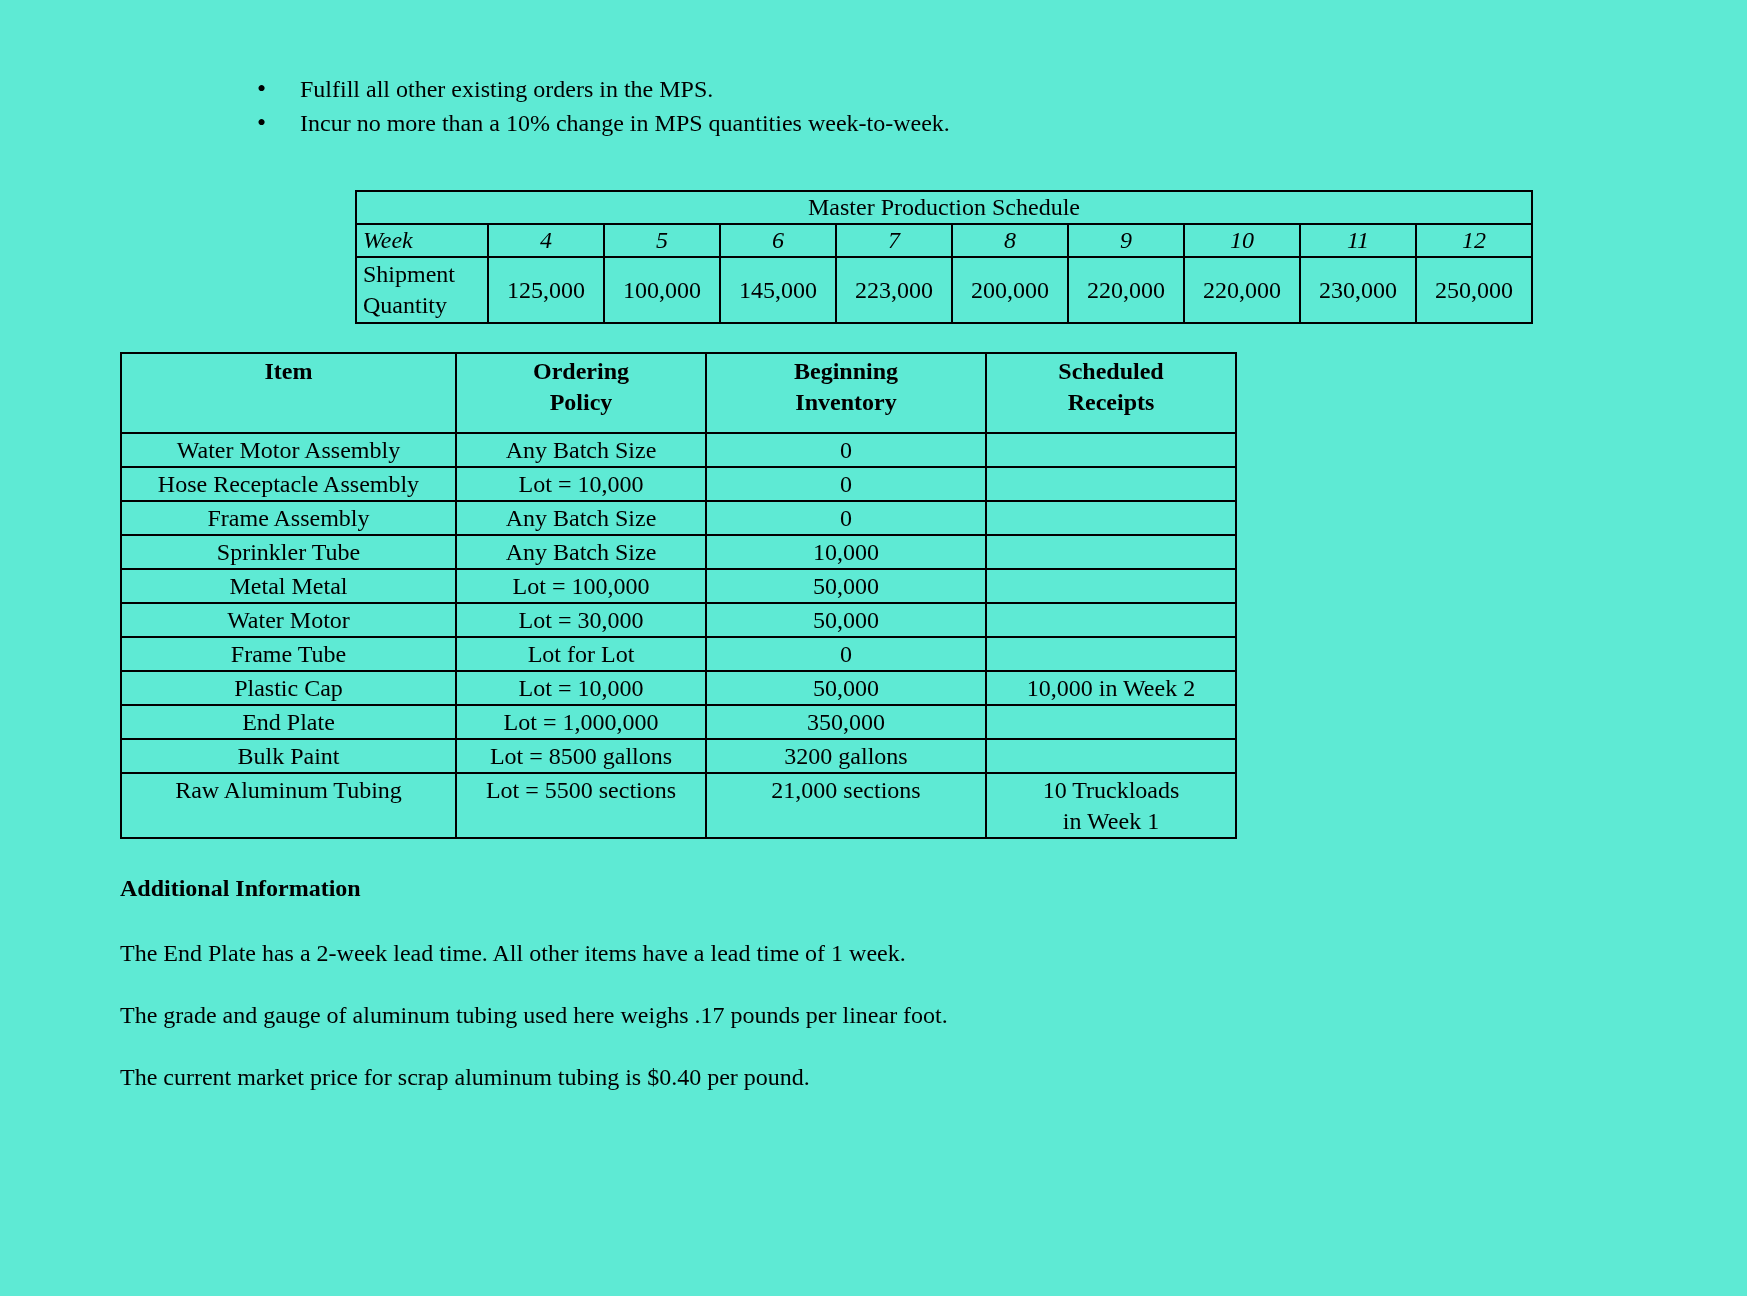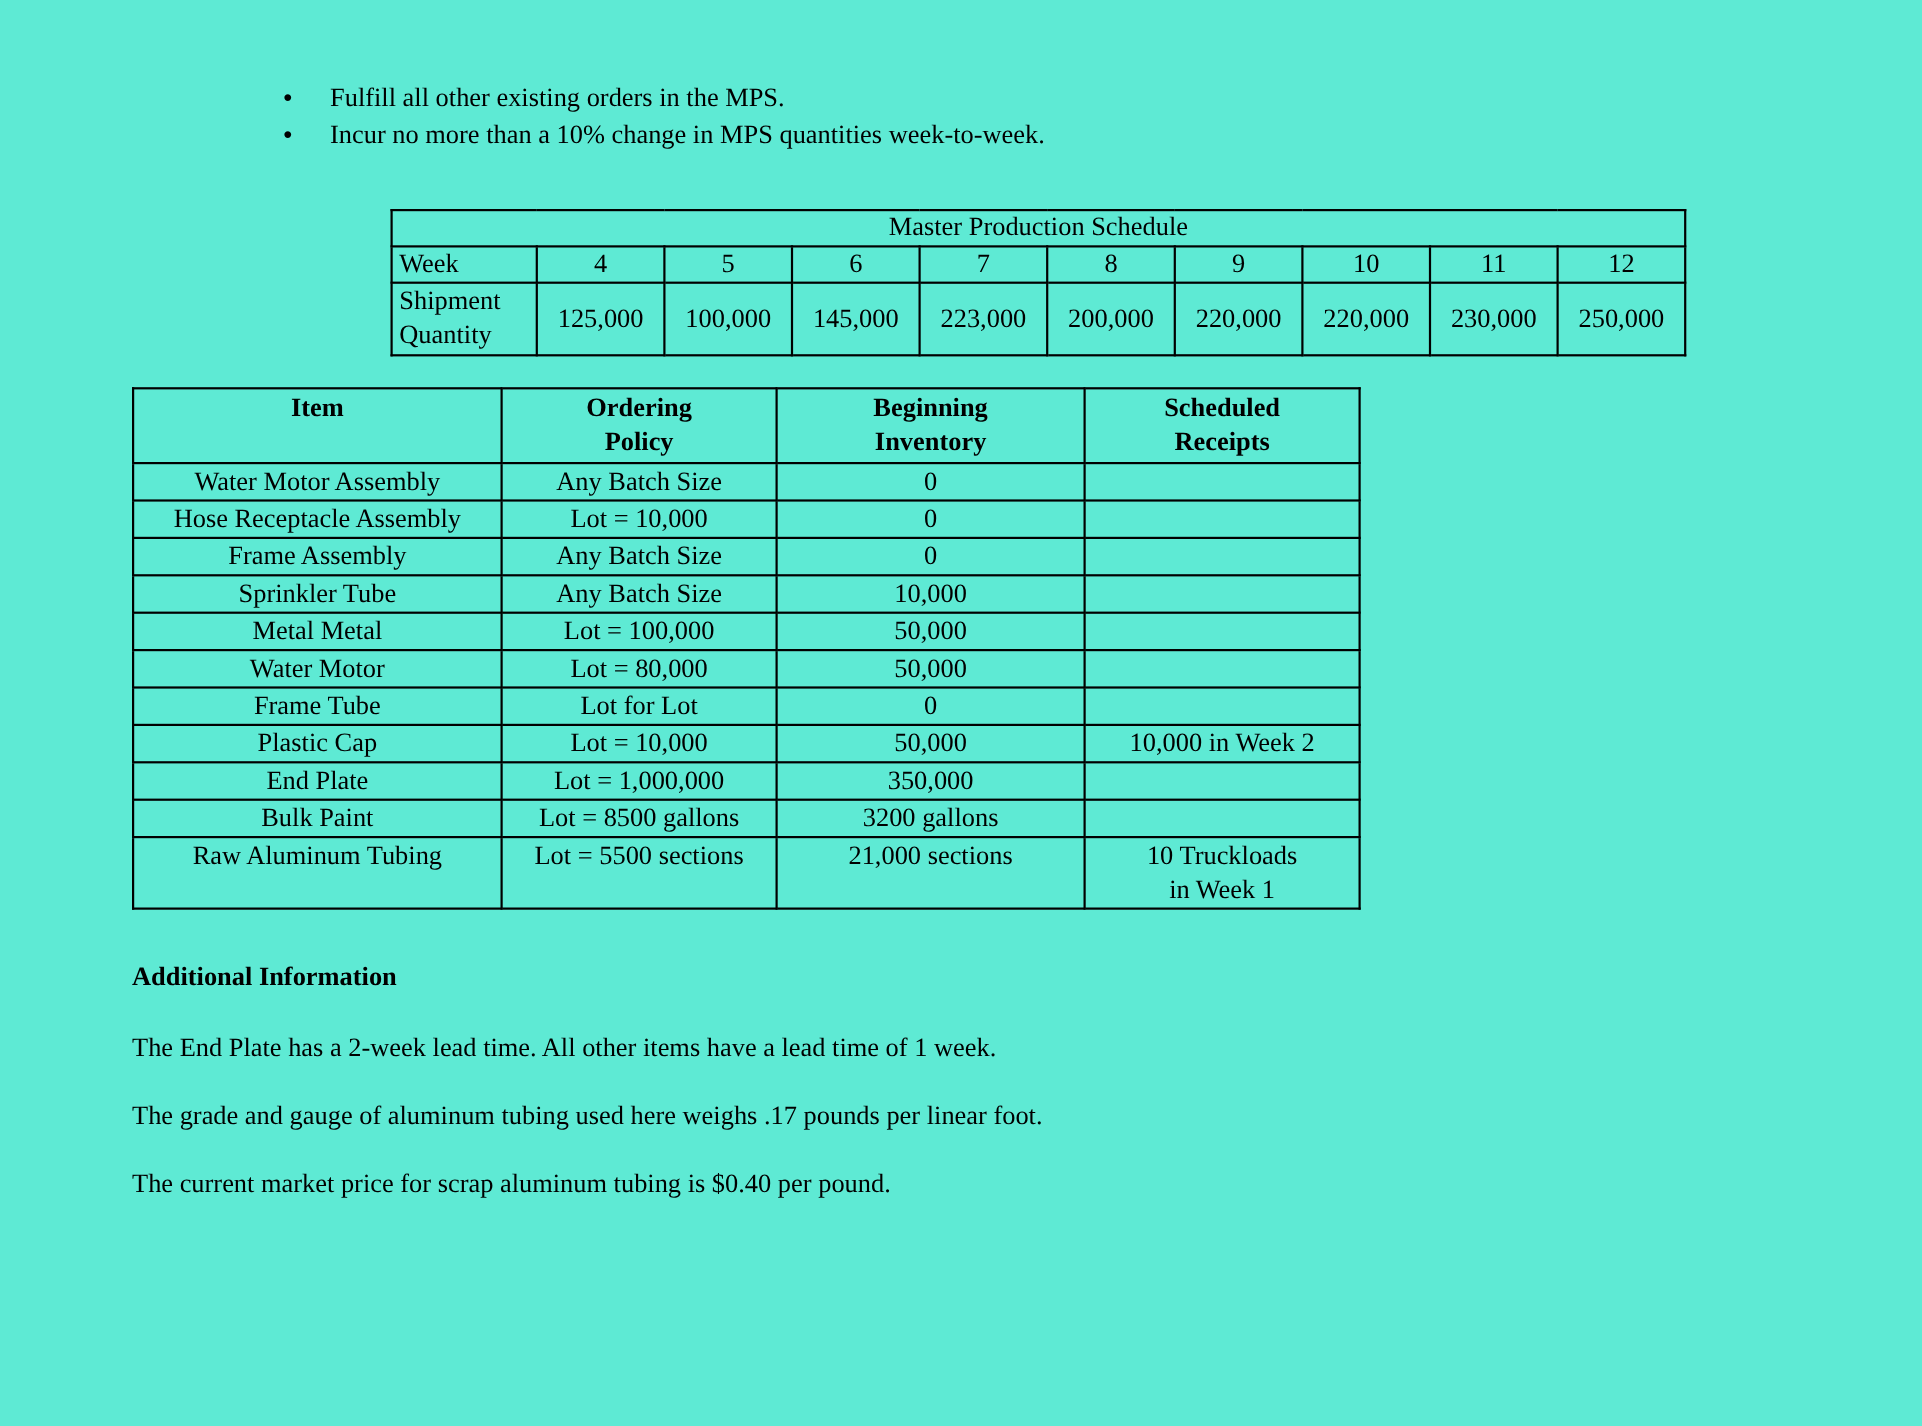--- a/index.html
+++ b/index.html
@@ -21,26 +21,26 @@
 
   
   table { border-collapse: collapse; table-layout: fixed; }
   td, th { border: 2px solid #000; padding: 0 6px; line-height: 31px; white-space: pre-line; font-weight: normal; overflow: hidden; }
 
   
   .mps { position: absolute; top: 190px; left: 355px; }
   .mps td { text-align: center; }
   .mps .title-cell { text-align: center; height: 22px; }
   .mps .label-cell { text-align: left; }
-  .mps tr.week-row td { height: 33px; }
+  .mps tr.week-row td { height: 33px; font-style: italic; }
   .mps tr.qty-row td { height: 66px; }
 
   
   .items { position: absolute; top: 352px; left: 120px; }
-  .items th { font-weight: bold; text-align: center; vertical-align: top; height: 68px; padding-top: 2px; }
+  .items th { font-weight: bold; text-align: center; vertical-align: top; height: 80px; padding-top: 2px; }
   .items td { text-align: center; vertical-align: top; height: 33px; padding-top: 1px; }
   .items tr.tall td { height: 62px; }
 
   
   .additional { position: absolute; left: 120px; top: 876px; }
   .additional .heading { font-weight: bold; margin: 0 0 41px 0; line-height: 24px; }
   .additional p { margin: 0 0 38px 0; line-height: 24px; }
 </style>
 </head>
 <body>
@@ -139,21 +139,21 @@
       <td></td>
     </tr>
     <tr>
       <td>Metal Metal</td>
       <td>Lot = 100,000</td>
       <td>50,000</td>
       <td></td>
     </tr>
     <tr>
       <td>Water Motor</td>
-      <td>Lot = 80,000</td>
+      <td>Lot = 30,000</td>
       <td>50,000</td>
       <td></td>
     </tr>
     <tr>
       <td>Frame Tube</td>
       <td>Lot for Lot</td>
       <td>0</td>
       <td></td>
     </tr>
     <tr>

